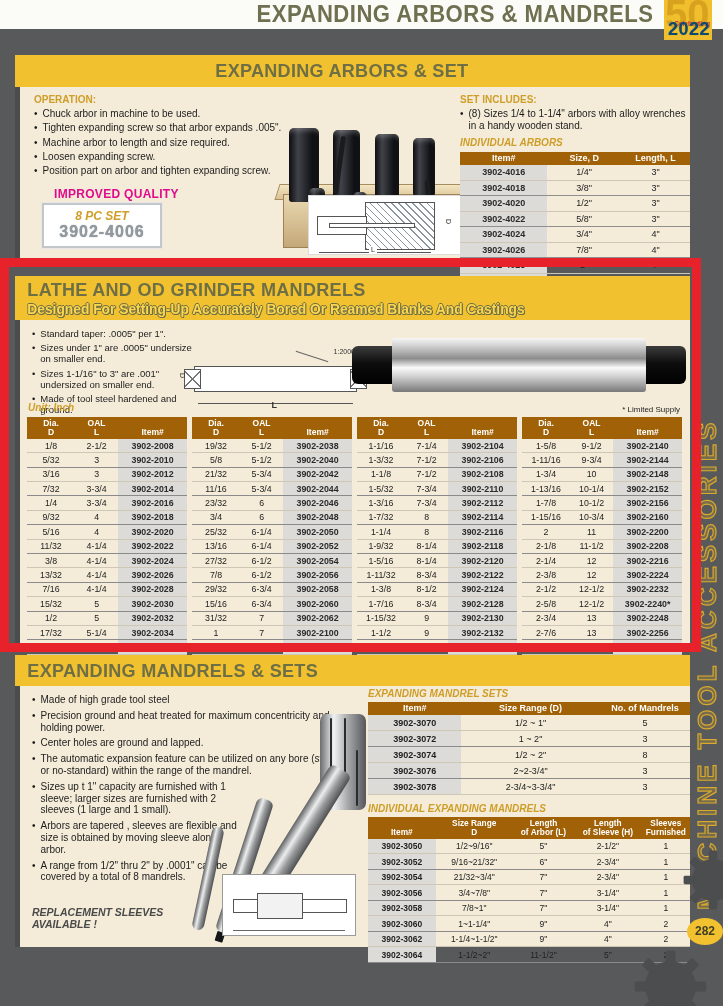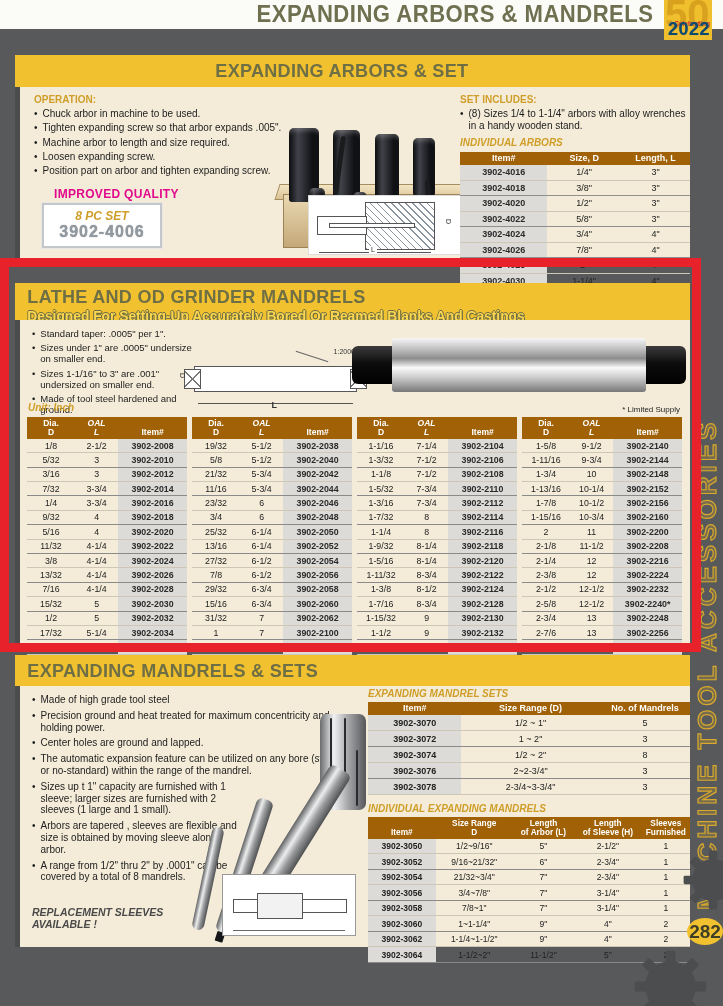--- a/index.html
+++ b/index.html
@@ -61,21 +61,21 @@
   .arbors-tbl td{font-size:9px;height:12.5px;border-bottom:1px solid #cfc7b5;}
   .arbors-tbl tr:nth-child(even) td{border-bottom:1.5px solid #8f8f8f;}
   .arbors-tbl td:nth-child(1){background:#dcdbd8;font-weight:bold;color:#2b2b2b;}
   .arbors-tbl th:nth-child(1){width:38%;}.arbors-tbl th:nth-child(2){width:32%;}
 
   
   .highlight{position:absolute;left:0;top:258px;width:701px;height:394px;border:9px solid #e7222b;
     box-sizing:border-box;z-index:50;pointer-events:none;}
 
   
-  .s2h{top:283px;height:44px;}
+  .s2h{top:276px;height:44px;}
   .s2-title{font-size:19px;font-weight:800;color:#6f6f45;letter-spacing:.3px;transform:scaleX(.95);
     transform-origin:left;white-space:nowrap;padding:3px 0 0 13px;}
   .s2-sub{font-size:14.5px;font-weight:800;color:#fbd64e;padding-left:13px;transform:scaleX(.95);transform-origin:left;
     white-space:nowrap;text-shadow:1px 0 0 #6f6f45,-1px 0 0 #6f6f45,0 1px 0 #6f6f45,0 -1px 0 #6f6f45,1px 1px 0 #6f6f45;}
   .s2b{top:320px;height:332px;}
   .s2-bullets{position:absolute;left:12px;top:8px;width:168px;}
   .s2-bullets .bul{font-size:9.5px;margin-bottom:3px;}
   .m-diagram{position:absolute;left:158px;top:28px;width:195px;height:62px;}
   .md-bar{position:absolute;left:16px;top:18px;right:16px;height:24px;background:#fff;border:1px solid #555;}
   .md-end{position:absolute;top:21px;width:15px;height:18px;border:1px solid #555;
@@ -92,21 +92,21 @@
   .mp-cap{position:absolute;top:12px;width:48px;height:38px;border-radius:6px;
     background:linear-gradient(180deg,#3c3c3c,#0d0d0d 45%,#000);}
   .unit-label{position:absolute;left:8px;top:82px;font-size:10px;font-weight:bold;font-style:italic;color:#cf9e28;}
   .limited{position:absolute;right:10px;top:85px;font-size:8px;color:#222;}
   .m-tables{position:absolute;left:7px;top:97px;width:662px;display:flex;gap:5px;}
   .m-tbl{width:160px;}
   .m-tbl th{font-size:8.5px;}
   .m-tbl td{font-size:8.8px;height:13.4px;border-bottom:1px solid #cfc7b5;padding:0;}
   .m-tbl tr:nth-child(even) td{border-bottom:1.5px solid #8a8a8a;}
   .m-tbl td:nth-child(3){background:#dcdbd8;font-weight:bold;color:#2b2b2b;}
-  .m-tbl th:nth-child(1){width:30%;}.m-tbl th:nth-child(2){width:27%;font-style:italic;}
+  .m-tbl th:nth-child(1){width:30%;}.m-tbl th:nth-child(2){width:27%;}
 
   
   .s3h{top:655px;height:31px;}
   .s3b{top:686px;height:261px;}
   .s3-bullets{position:absolute;left:12px;top:8px;width:322px;}
   .s3-bullets .bul{margin-bottom:4px;}
   .s3-bullets .bul:nth-child(n+5){max-width:208px;}
   .replacement{position:absolute;left:12px;bottom:16px;width:150px;font-size:10.5px;font-weight:800;
     font-style:italic;color:#4a4a4a;line-height:1.2;}
   .steel{position:absolute;border-radius:6px;background:linear-gradient(90deg,#5f6163,#eceded 35%,#9a9c9e 62%,#4e5052);}
@@ -130,21 +130,21 @@
   .ind-tbl tr:nth-child(even) td{border-bottom:1.5px solid #8a8a8a;}
   .ind-tbl td:nth-child(1){background:#dcdbd8;font-weight:bold;}
   .ind-tbl th:nth-child(1){width:21%;}.ind-tbl th:nth-child(2){width:24%;}
   .ind-tbl th:nth-child(3){width:19%;}.ind-tbl th:nth-child(4){width:21%;}
 
   
   .side-text{position:absolute;left:692px;top:295px;height:615px;writing-mode:vertical-rl;
     transform:rotate(180deg);font-size:26px;font-weight:800;letter-spacing:4px;white-space:nowrap;
     color:rgba(216,169,44,.25);-webkit-text-stroke:1.2px #d8a92c;}
   .page-badge{position:absolute;left:687px;top:918px;width:36px;height:27px;background:#f2c12f;
-    border-radius:50%;text-align:center;line-height:27px;font-size:19px;font-weight:800;color:#3f3f28;z-index:6;}
+    border-radius:50%;text-align:center;line-height:27px;font-size:12px;font-weight:800;color:#3f3f28;z-index:6;}
   .gear{position:absolute;z-index:2;}
 </style>
 </head>
 <body>
 
 <div id="page">
 
   <div class="topbar">
     <div class="page-title">EXPANDING ARBORS &amp; MANDRELS</div>
   </div>

